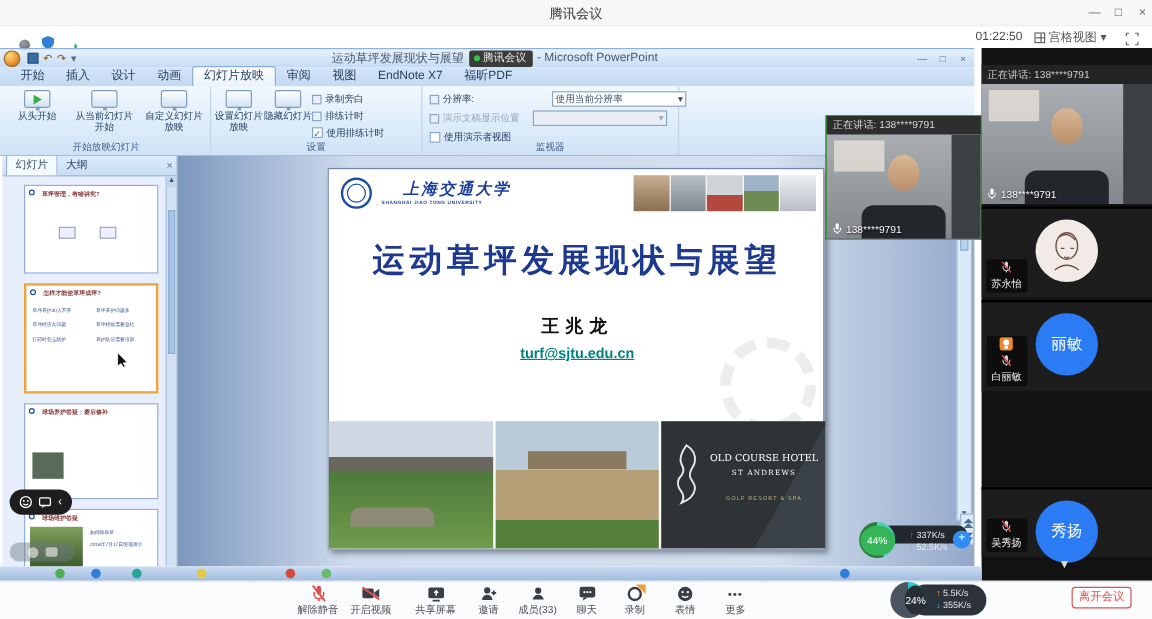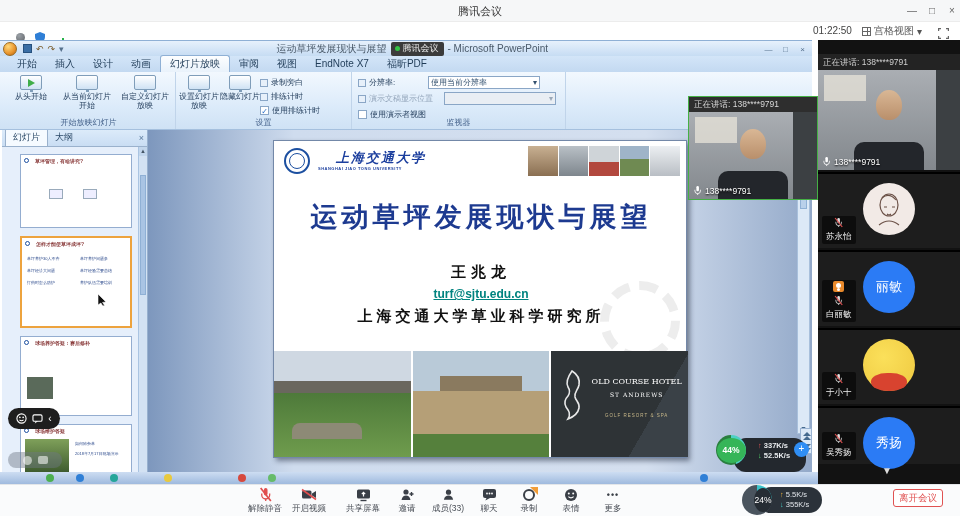--- a/index.html
+++ b/index.html
@@ -138,26 +138,26 @@
   .rec-badge{position:absolute;right:-5px;top:-4px;width:0;height:0;border-top:8px solid #f29d38;border-left:8px solid transparent;}
   .dots-ic{font-size:9px;letter-spacing:1px;color:#3a3f47;font-weight:bold;}
   #perf-pill{left:758px;top:487px;width:64px;height:26px;background:#2b323a;border-radius:13px;color:#dfe3e8;font-size:7.5px;}
   #perf-pill .row{position:absolute;left:22px;white-space:nowrap;}
   #perf-circle{left:742px;top:485px;width:30px;height:30px;border-radius:50%;
      background:conic-gradient(#39c2c9 0 24%,#4a545e 0);display:flex;align-items:center;justify-content:center;z-index:3;}
   #perf-inner{width:24px;height:24px;border-radius:50%;background:#262d34;color:#fff;font-size:8.5px;display:flex;align-items:center;justify-content:center;margin-left:12px;}
   #leave-btn{left:893px;top:489px;width:50px;height:18px;border:1px solid #e05252;border-radius:3px;color:#e05252;font-size:9.5px;text-align:center;line-height:16px;background:#fff;}
 
   
-  #net-pill{left:734px;top:438px;width:72px;height:34px;background:#23282e;border-radius:12px;color:#e8ebee;font-size:7.5px;z-index:5;font-weight:bold;}
+  #net-pill{left:734px;top:438px;width:72px;height:15px;background:#23282e;border-radius:12px;color:#e8ebee;font-size:7.5px;z-index:5;}
   #net-pill .row{position:absolute;left:24px;white-space:nowrap;}
   .up-red{color:#e05555;} .dn-green{color:#53d769;} .up-yel{color:#f0b63c;} .dn-teal{color:#45c8c0;}
   #net-circle{left:716px;top:435px;width:30px;height:30px;border-radius:50%;
      background:conic-gradient(#4dd0c4 0 44%,#2a7f3f 0);display:flex;align-items:center;justify-content:center;z-index:6;}
-  #net-inner{width:29px;height:25px;border-radius:50%;background:#35b558;color:#fff;font-size:8.5px;font-weight:bold;display:flex;align-items:center;justify-content:center;}
+  #net-inner{width:29px;height:25px;border-radius:50%;background:#35b558;color:#fff;font-size:8.5px;font-weight:normal;display:flex;align-items:center;justify-content:center;}
   #net-plus{left:794px;top:442px;width:15px;height:15px;border-radius:50%;background:#2f8ef5;color:#fff;font-size:10px;text-align:center;line-height:14px;z-index:6;}
   #chev-stack{left:800px;top:428px;width:12px;height:26px;background:#dce9f7;border:1px solid #9ab3d2;z-index:4;}
   .chev{position:absolute;left:2px;width:0;height:0;border-left:4px solid transparent;border-right:4px solid transparent;}
 
   
   #black-pill{left:8px;top:408px;width:52px;height:21px;background:#1e1e1e;border-radius:11px;display:flex;align-items:center;justify-content:center;gap:5px;color:#fff;z-index:5;}
   #ghost-pill{left:8px;top:452px;width:54px;height:16px;background:rgba(110,120,132,.45);border-radius:9px;display:flex;align-items:center;justify-content:center;gap:6px;z-index:5;}
   .ghost-ic{width:9px;height:9px;border-radius:50%;background:rgba(255,255,255,.55);}
   .ghost-sq{width:10px;height:8px;border-radius:2px;background:rgba(255,255,255,.55);}
 </style>
@@ -268,21 +268,21 @@
         <span class="chk">✓</span>
         <span>使用排练计时</span>
       </div>
       <div class="glabel">设置</div>
     </div>
     <div class="rgroup" style="left:352px;width:214px">
       <div class="abs" style="left:6px;top:5px;font-size:8px;color:#27415f;display:flex;gap:3px;align-items:center">
         <span class="opt-ic"></span>
         <span>分辨率:</span>
       </div>
-      <div class="abs sel" style="left:76px;top:4px;width:112px">
+      <div class="abs sel" style="left:108px;top:4px;width:112px">
         <span>使用当前分辨率</span>
         <span>▾</span>
       </div>
       <div class="abs gray" style="left:6px;top:21px;font-size:8px;display:flex;gap:3px;align-items:center">
         <span class="opt-ic"></span>
         <span>演示文稿显示位置</span>
       </div>
       <div class="abs sel dis" style="left:92px;top:20px;width:112px">
         <span></span>
           <span>▾</span>
@@ -352,21 +352,20 @@
       <div class="abs" id="photo-strip">
         <div class="pst" style="background:linear-gradient(#c8b092,#8a6f52)"></div>
         <div class="pst" style="background:linear-gradient(#b9c0c6,#7e868d)"></div>
         <div class="pst" style="background:linear-gradient(#cfd4d8 55%,#b2483e 55%)"></div>
         <div class="pst" style="background:linear-gradient(#9fb4c8 45%,#6f8a52 45%)"></div>
         <div class="pst" style="background:linear-gradient(#eceff2,#b9bec4)"></div>
       </div>
       <div class="abs" id="slide-title">运动草坪发展现状与展望</div>
       <div class="abs" id="author">王兆龙</div>
       <div class="abs" id="email">turf@sjtu.edu.cn</div>
-      <div class="abs" id="institute">上海交通大学草业科学研究所</div>
       <div class="abs" id="slide-photos">
         <div class="sph" id="ph-golf">
             <div class="bridge"></div>
           </div>
         <div class="sph" id="ph-club">
             <div class="roof"></div>
           </div>
         <div class="sph" id="ph-sign">
           <svg style="position:absolute;left:8px;top:18px" width="26" height="52" viewBox="0 0 26 52">
             <path d="M13 2c5 3 8 8 7 14-1 5-5 7-4 12 1 4 5 6 4 11-1 6-6 9-11 11 3-5 1-8-2-12-2-4-1-8 2-11 2-3 2-6 0-9-2-4-1-9 4-16z" fill="none" stroke="#e8e8e8" stroke-width="1.6"></path>
@@ -455,34 +454,20 @@
         <svg width="9" height="11" viewBox="0 0 12 14">
           <rect x="4.5" y="1" width="3.4" height="7" rx="1.7" fill="#ddd"></rect>
           <path d="M2.5 6v1.5a3.7 3.7 0 0 0 7.4 0V6" stroke="#ddd" fill="none" stroke-width="1.1"></path>
           <line x1="6.2" y1="11" x2="6.2" y2="13" stroke="#ddd" stroke-width="1.1"></line>
           <line x1="1.5" y1="1" x2="11" y2="13" stroke="#e04f4f" stroke-width="1.6"></line>
           </svg>
         <span>白丽敏</span>
       </div>
     </div>
 
-    <div class="ptile" style="top:288px">
-      <div class="avatar av-pooh">
-        <span class="pooh-shirt"></span>
-      </div>
-      <div class="plabel">
-        <svg width="9" height="11" viewBox="0 0 12 14">
-          <rect x="4.5" y="1" width="3.4" height="7" rx="1.7" fill="#ddd"></rect>
-          <path d="M2.5 6v1.5a3.7 3.7 0 0 0 7.4 0V6" stroke="#ddd" fill="none" stroke-width="1.1"></path>
-          <line x1="6.2" y1="11" x2="6.2" y2="13" stroke="#ddd" stroke-width="1.1"></line>
-          <line x1="1.5" y1="1" x2="11" y2="13" stroke="#e04f4f" stroke-width="1.6"></line>
-          </svg>
-        <span>于小十</span>
-      </div>
-    </div>
 
     <div class="ptile" style="top:366px;height:58px">
       <div class="avatar av-blue">
         <span>秀扬</span>
       </div>
       <div class="plabel">
         <svg width="9" height="11" viewBox="0 0 12 14">
           <rect x="4.5" y="1" width="3.4" height="7" rx="1.7" fill="#ddd"></rect>
           <path d="M2.5 6v1.5a3.7 3.7 0 0 0 7.4 0V6" stroke="#ddd" fill="none" stroke-width="1.1"></path>
           <line x1="6.2" y1="11" x2="6.2" y2="13" stroke="#ddd" stroke-width="1.1"></line>

